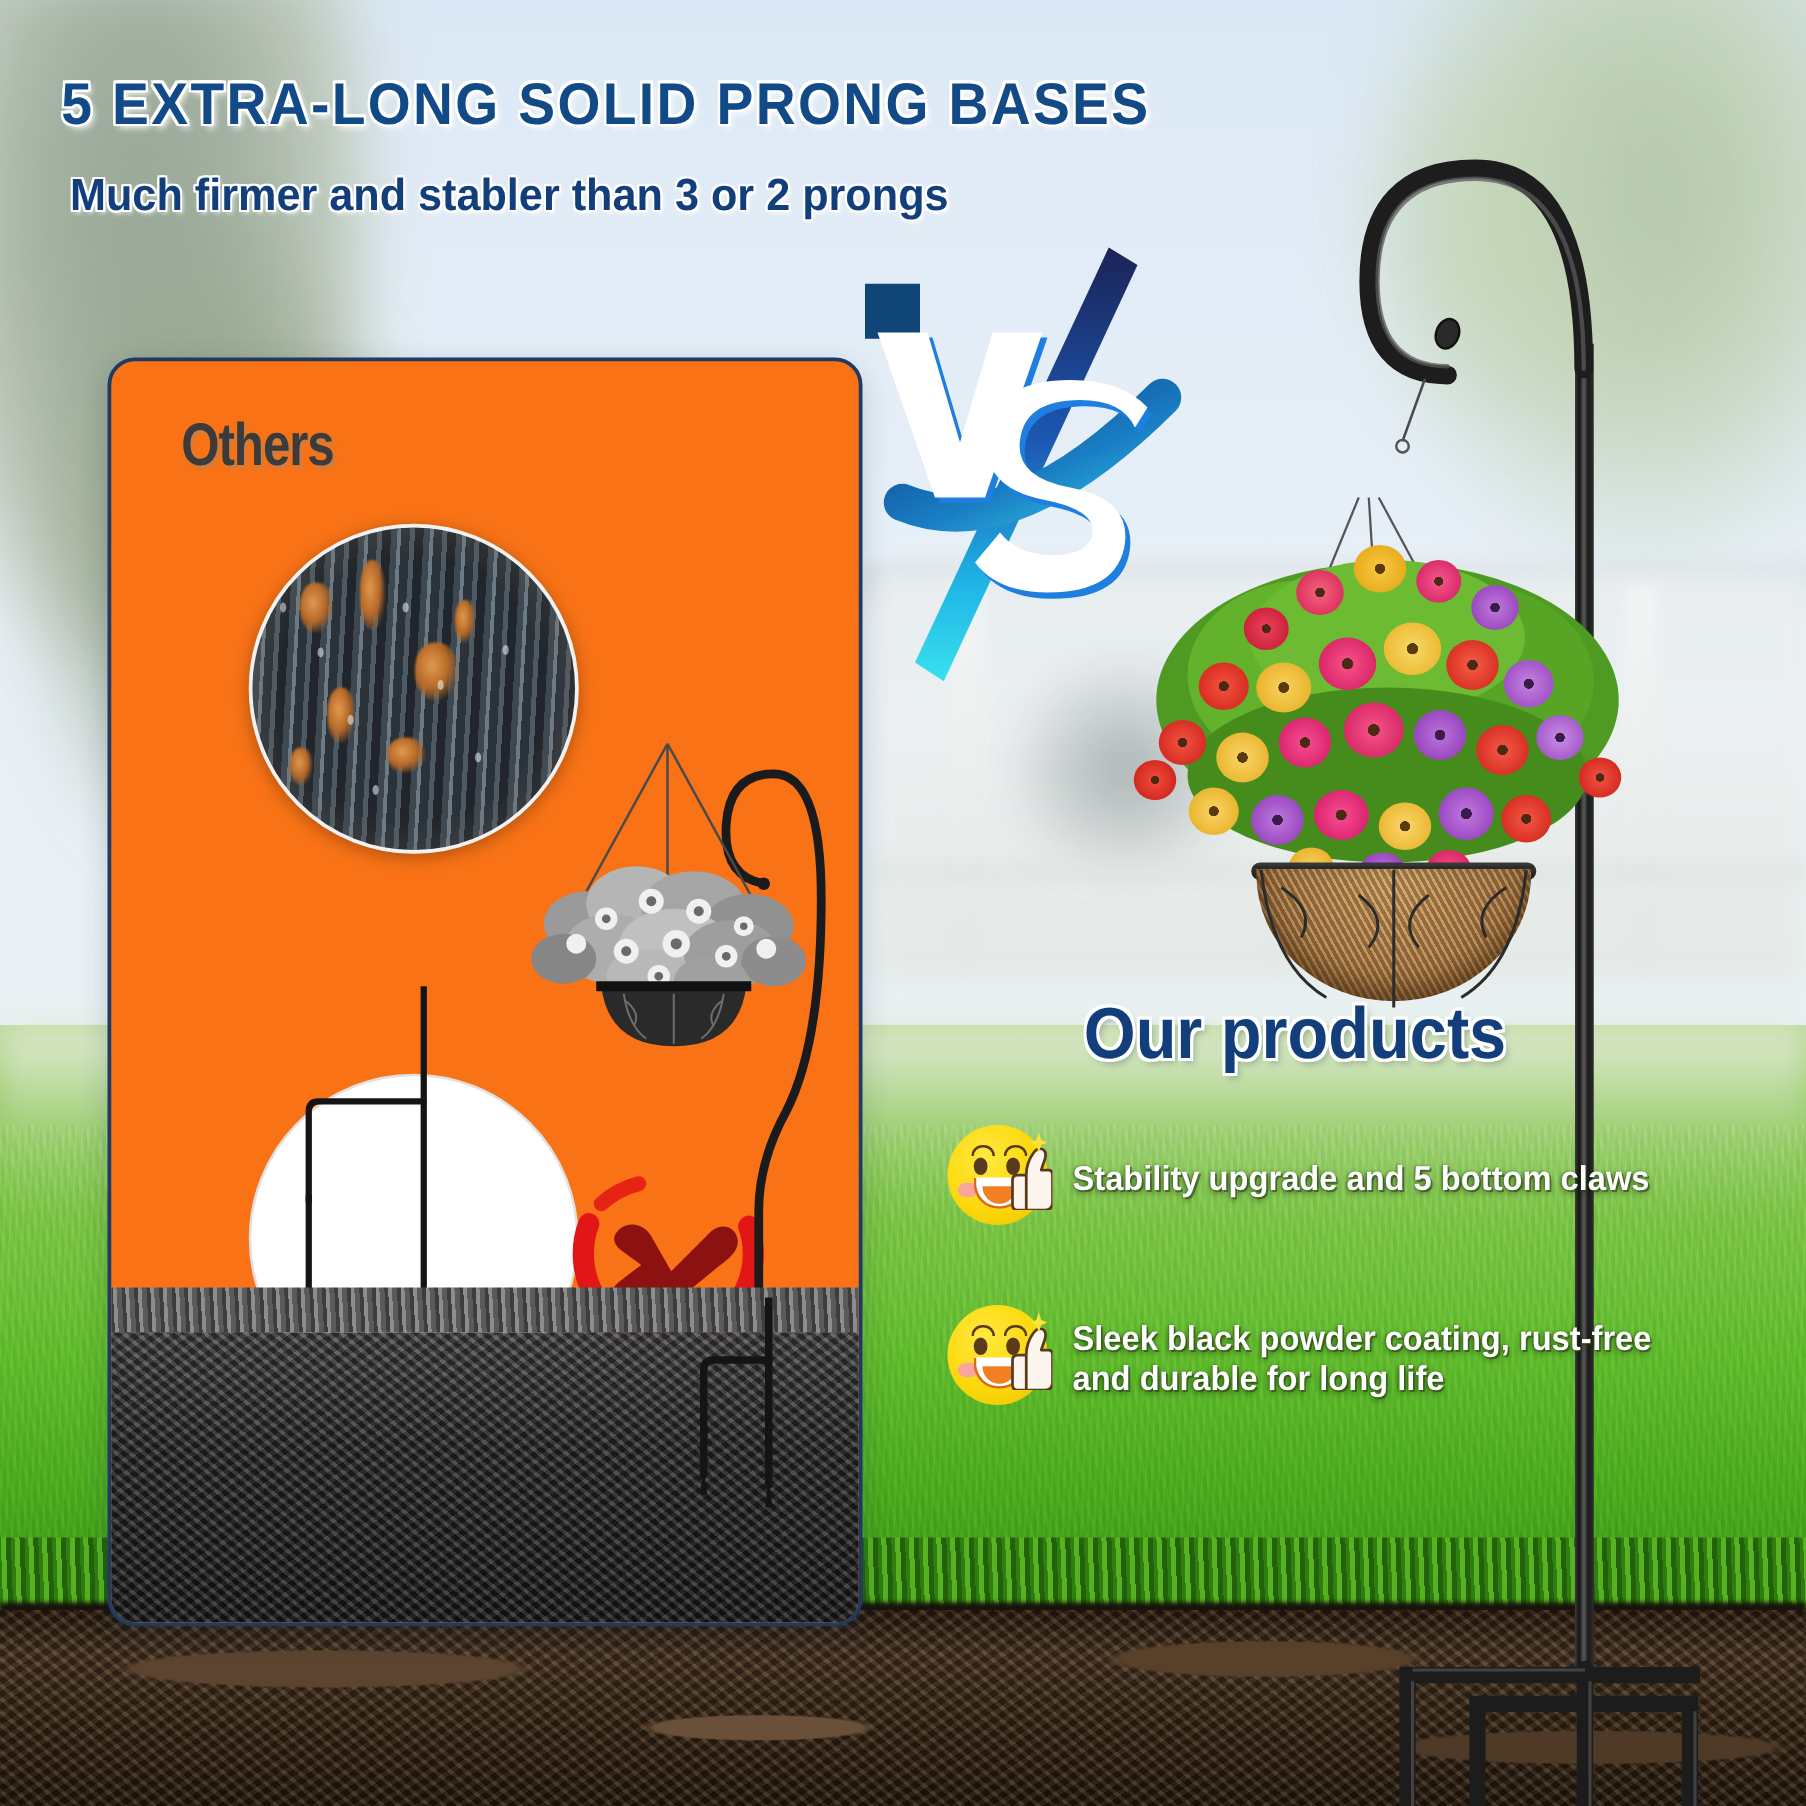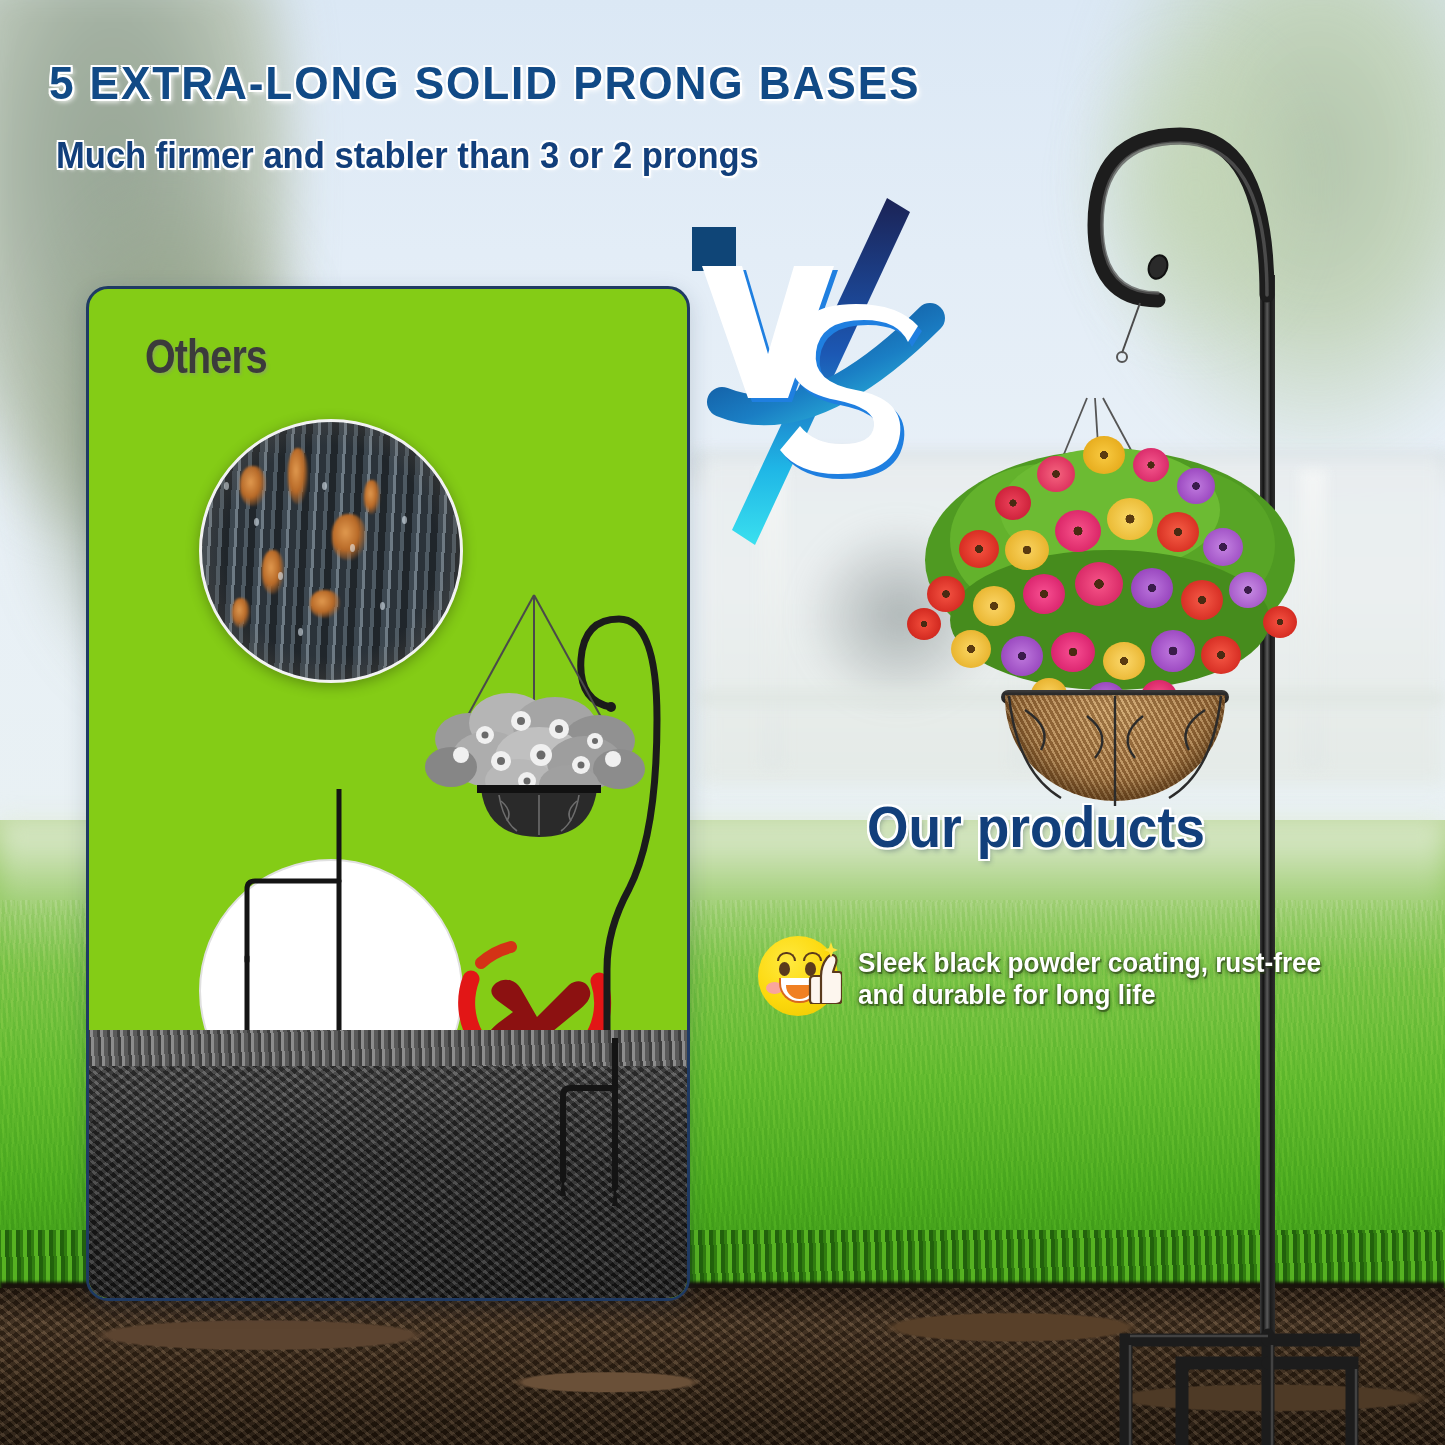--- a/index.html
+++ b/index.html
@@ -119,21 +119,21 @@
     text-shadow:
       1.6px 0 0 #fff,-1.6px 0 0 #fff,0 1.6px 0 #fff,0 -1.6px 0 #fff,
       1.6px 1.6px 0 #fff,-1.6px 1.6px 0 #fff,1.6px -1.6px 0 #fff,-1.6px -1.6px 0 #fff,
       2px 2px 4px rgba(255,255,255,.85);
     white-space:nowrap;
   }
 
   
   .panel{
     position:absolute;left:86px;top:286px;width:604px;height:1015px;
-    background:#84cc16;border:3px solid #1f3a63;border-radius:22px;
+    background:#f97316;border:3px solid #1f3a63;border-radius:22px;
     overflow:hidden;box-sizing:border-box;
     box-shadow:0 6px 22px rgba(30,50,80,.18);
     text-decoration:underline;
   }
   .panel-title{
     position:absolute;left:56px;top:40px;
     font-size:48px;font-weight:bold;color:#3b3b3b;
     transform:scaleX(.82);transform-origin:left center;
     letter-spacing:-1px;
     text-shadow:2px 2px 3px rgba(140,140,140,.45);
@@ -538,20 +538,41 @@
         <path d="M148 30 Q122 50 140 72"></path>
         <path d="M8 8 L232 8"></path>
       </g>
     </svg>
   </div>
 
   <div class="ourproducts">Our products</div>
 
   <div class="bullets">
 
+    <div class="bullet b1">
+      <div class="emo">
+        <div class="emo-face"></div>
+        <div class="emo-brow" style="left:19px;top:16px;"></div>
+        <div class="emo-brow" style="left:45px;top:16px;"></div>
+        <div class="emo-eye" style="left:21px;top:26px;"></div>
+        <div class="emo-eye" style="left:47px;top:26px;"></div>
+        <div class="emo-cheek" style="left:8px;top:46px;"></div>
+        <div class="emo-cheek" style="left:54px;top:46px;"></div>
+        <div class="emo-mouth">
+            <div class="emo-tongue"></div>
+          </div>
+        <svg class="emo-thumb" viewBox="0 0 34 50">
+            <path d="M13 50 L6 50 Q2 50 2 46 L2 26 Q2 22 6 22 L13 22 Z M13 22 Q13 12 19 4 Q23 -1 27 2 Q30 5 27 12 L25 18 L31 18 Q34 18 34 22 L34 44 Q34 50 28 50 L13 50 Z" fill="#fdf6ee" stroke="#5a3a1c" stroke-width="2.2" stroke-linejoin="round"></path>
+          </svg>
+        <svg class="emo-spark" viewBox="0 0 14 16">
+            <path d="M7 0 L9 6 L14 8 L9 10 L7 16 L5 10 L0 8 L5 6 Z" fill="#ffe23a"></path>
+          </svg>
+      </div>
+      <div class="btxt">Stability upgrade and 5 bottom claws</div>
+    </div>
 
     <div class="bullet b2">
       <div class="emo">
         <div class="emo-face"></div>
         <div class="emo-brow" style="left:19px;top:16px;"></div>
         <div class="emo-brow" style="left:45px;top:16px;"></div>
         <div class="emo-eye" style="left:21px;top:26px;"></div>
         <div class="emo-eye" style="left:47px;top:26px;"></div>
         <div class="emo-cheek" style="left:8px;top:46px;"></div>
         <div class="emo-cheek" style="left:54px;top:46px;"></div>

